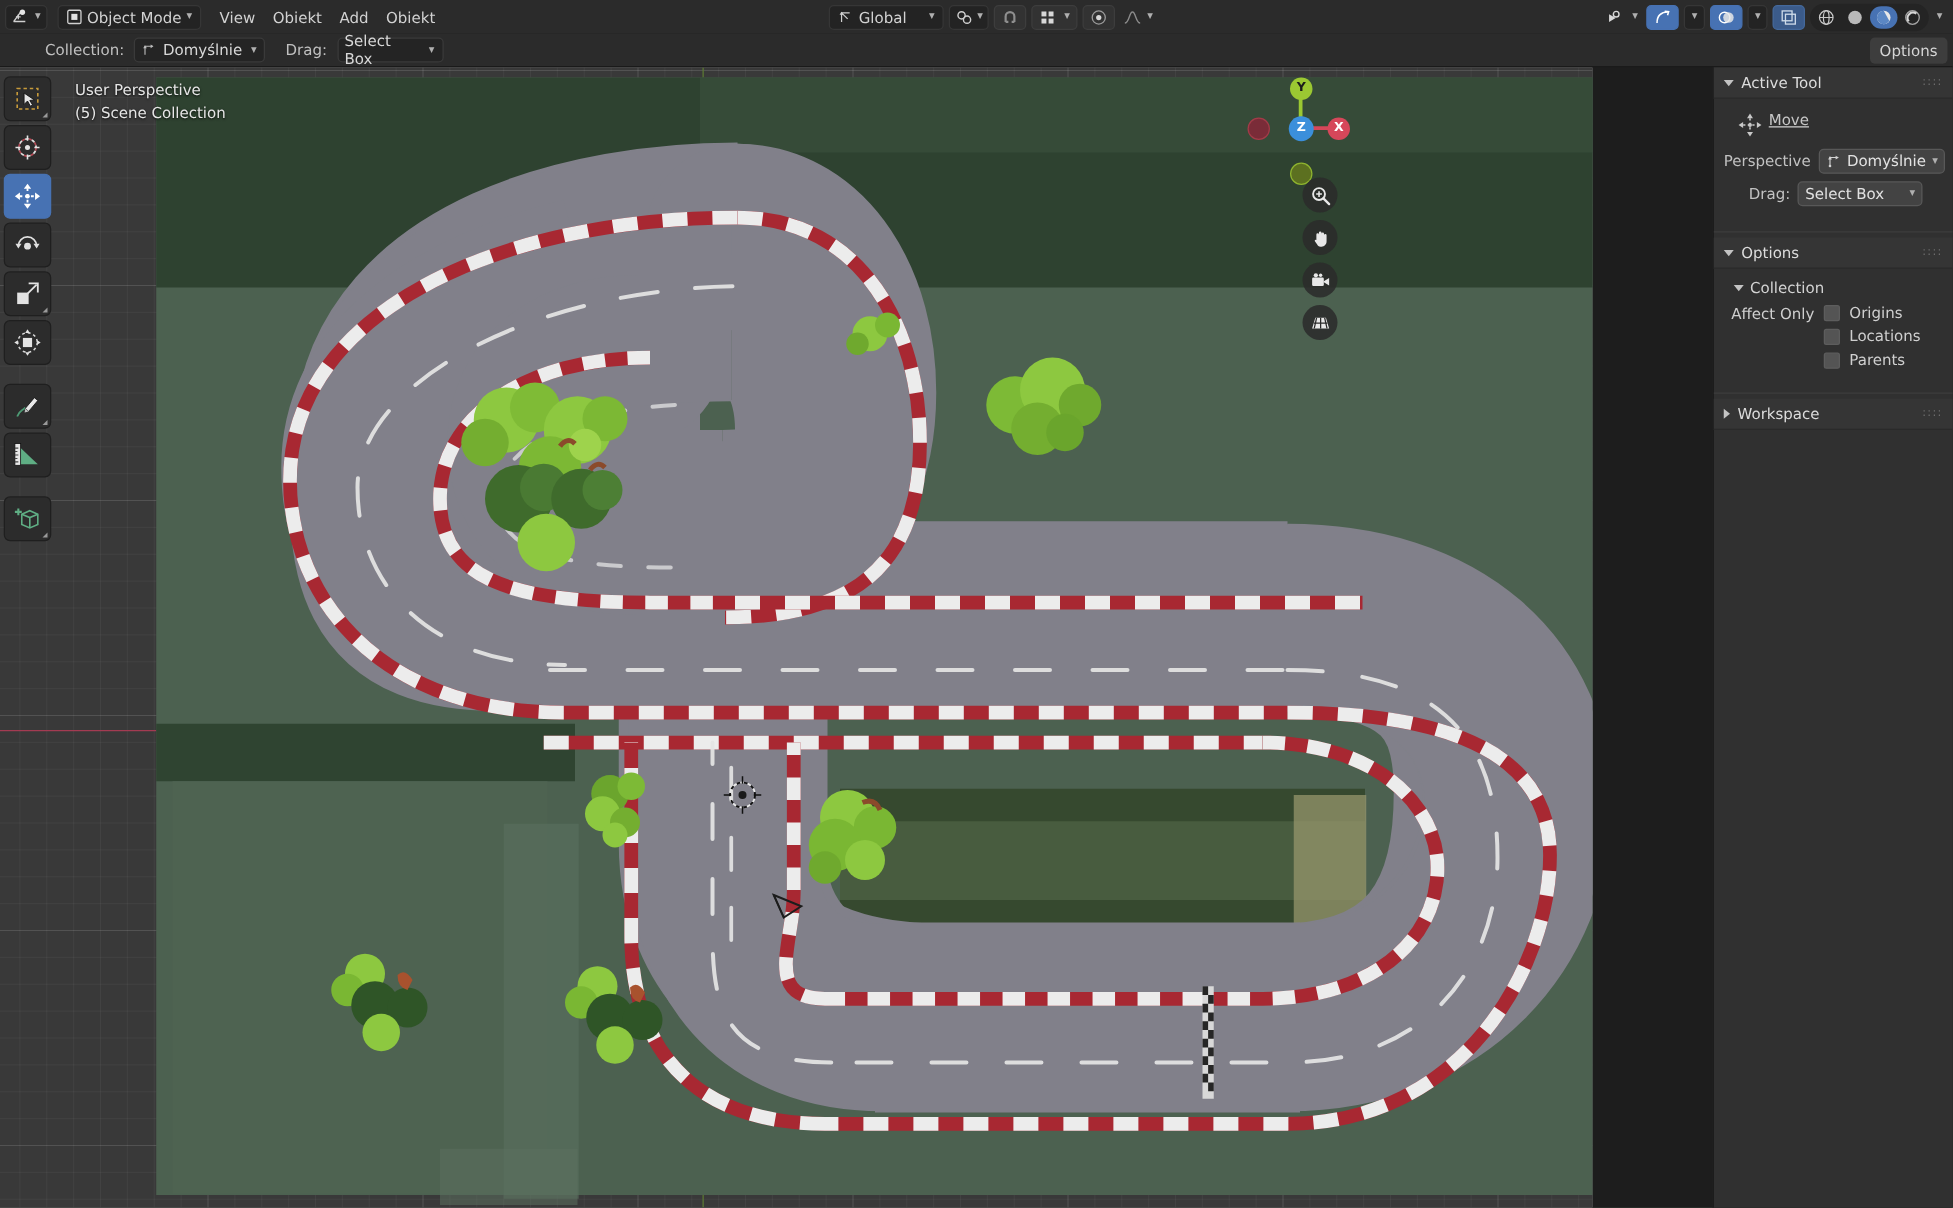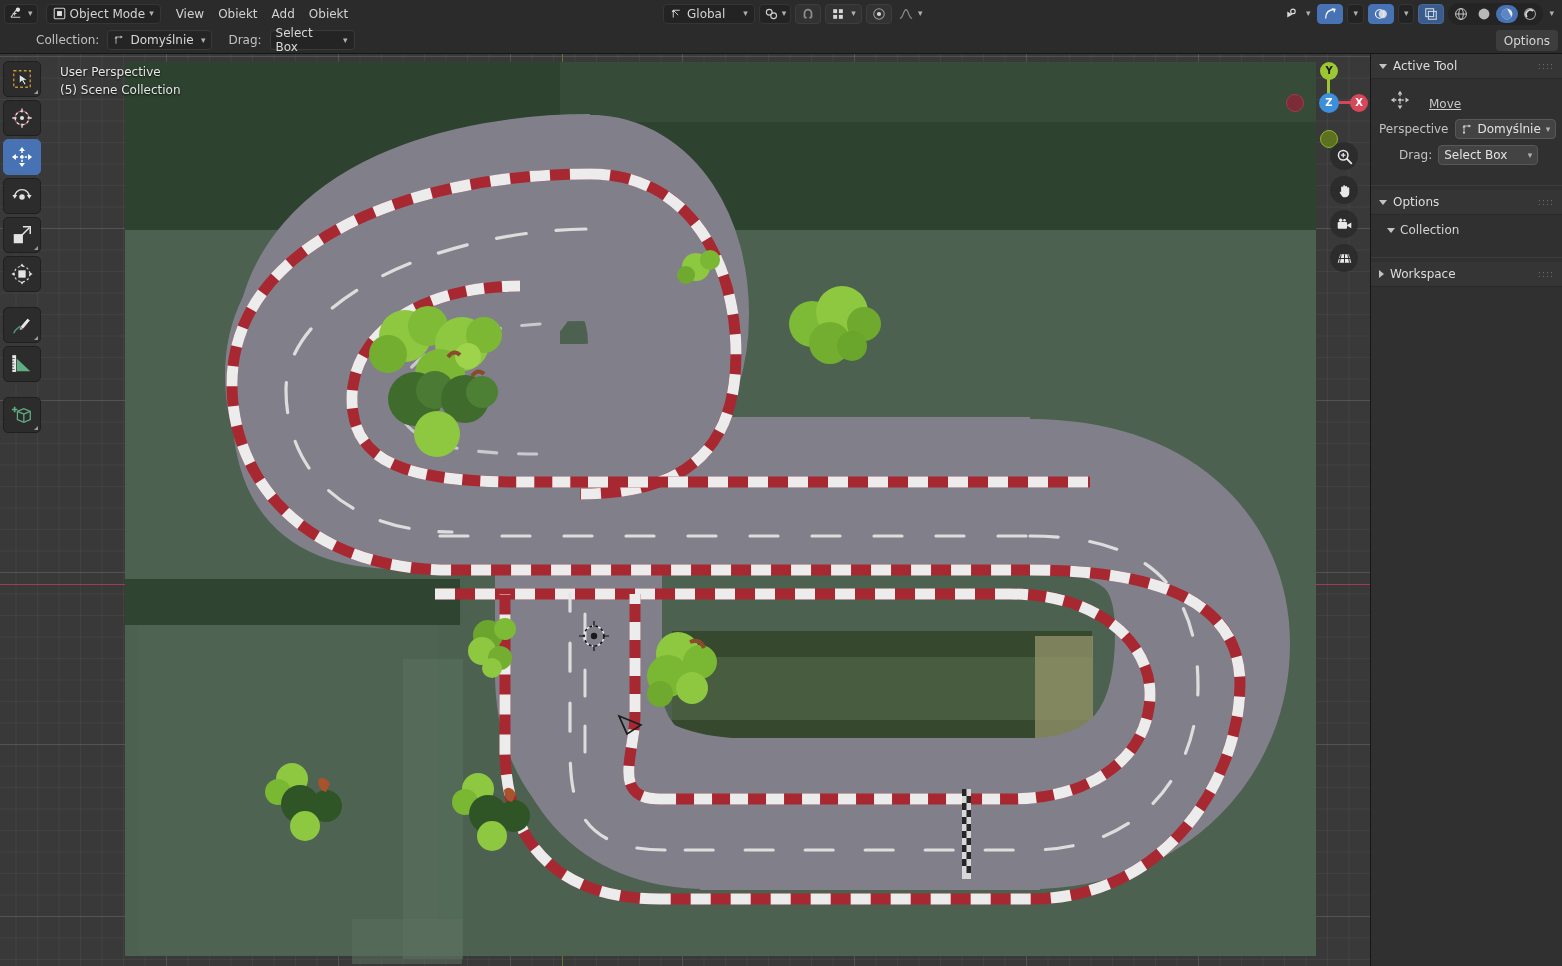--- a/index.html
+++ b/index.html
@@ -40,21 +40,21 @@
 
   .lbl{ color:#c0c0c0; font-size:12px; }
   .fld{
     height:20px; background:#242424; border:1px solid #3a3a3a; border-radius:4px;
     display:flex; align-items:center; gap:6px; padding:0 6px 0 5px; color:#d8d8d8;
     font-size:12px; cursor:pointer; justify-content:space-between;
   }
 
   
   #viewport{
-    position:absolute; left:0; top:54px; width:1562px; height:912px;
+    position:absolute; left:0; top:54px; width:1274px; height:912px;
     background:#737373; overflow:hidden;
   }
   #gridbg{
     position:absolute; inset:0;
     background-color:#393939;
     background-image:
       linear-gradient(to right, rgba(255,255,255,.045) 1px, transparent 1px),
       linear-gradient(to bottom, rgba(255,255,255,.045) 1px, transparent 1px),
       linear-gradient(to right, rgba(255,255,255,.085) 1px, transparent 1px),
       linear-gradient(to bottom, rgba(255,255,255,.085) 1px, transparent 1px);
@@ -141,21 +141,21 @@
   .sb-field{
     height:20px; background:#5454548a; border:1px solid #585858; border-radius:4px;
     display:flex;align-items:center; gap:5px; padding:0 5px; color:#e2e2e2; font-size:12px;
     cursor:pointer; flex:1; justify-content:space-between;
   }
   .sb-field .fv{ display:flex;align-items:center;gap:5px; }
   .sub-head{ display:flex;align-items:center; gap:5px; padding:2px 0 6px 8px; cursor:pointer; }
   .cbrow{ display:flex; align-items:center; gap:7px; margin-bottom:5px; }
   .cbox{ width:13px;height:13px;background:#545454;border-radius:2px;border:1px solid #5d5d5d; cursor:pointer;}
   .divider{ height:1px; background:#3d3d3d; margin:4px 0; }
-  .tool-icon-name{ display:flex; align-items:flex-end; gap:18px; padding:4px 0 8px 10px;text-decoration:underline; }
+  .tool-icon-name{ display:flex; align-items:flex-start; gap:4px; padding:4px 0 8px 10px;text-decoration:underline; }
   svg{ display:block; }
 </style>
 </head>
 <body>
 
 <div id="topbar">
   <div class="hbtn dark" style="padding:0 4px;">
     <span>
       <svg width="15" height="15" viewBox="0 0 16 16">
           <path d="M2 12 L8 4 M2 12 L12 12" stroke="#d0d0d0" stroke-width="1.2" fill="none"></path>
@@ -757,20 +757,37 @@
     <span class="tri"></span>
     <span class="title">Options</span>
     <span class="dots">::::</span>
   </div>
   <div class="panel-body">
     <div class="sub-head">
       <span class="tri"></span>
       <span style="color:#d3d3d3;">Collection</span>
     </div>
 
+    <div style="display:flex; gap:8px; padding-left:6px;">
+      <span class="rl" style="padding-top:1px;">Affect Only</span>
+      <div style="flex:1;">
+        <div class="cbrow">
+          <span class="cbox"></span>
+          <span>Origins</span>
+        </div>
+        <div class="cbrow">
+          <span class="cbox"></span>
+          <span>Locations</span>
+        </div>
+        <div class="cbrow">
+          <span class="cbox"></span>
+          <span>Parents</span>
+        </div>
+      </div>
+    </div>
   </div>
 
   <div class="divider"></div>
 
   <div class="panel-head">
     <span class="tri right"></span>
     <span class="title">Workspace</span>
     <span class="dots">::::</span>
   </div>
 </div>

